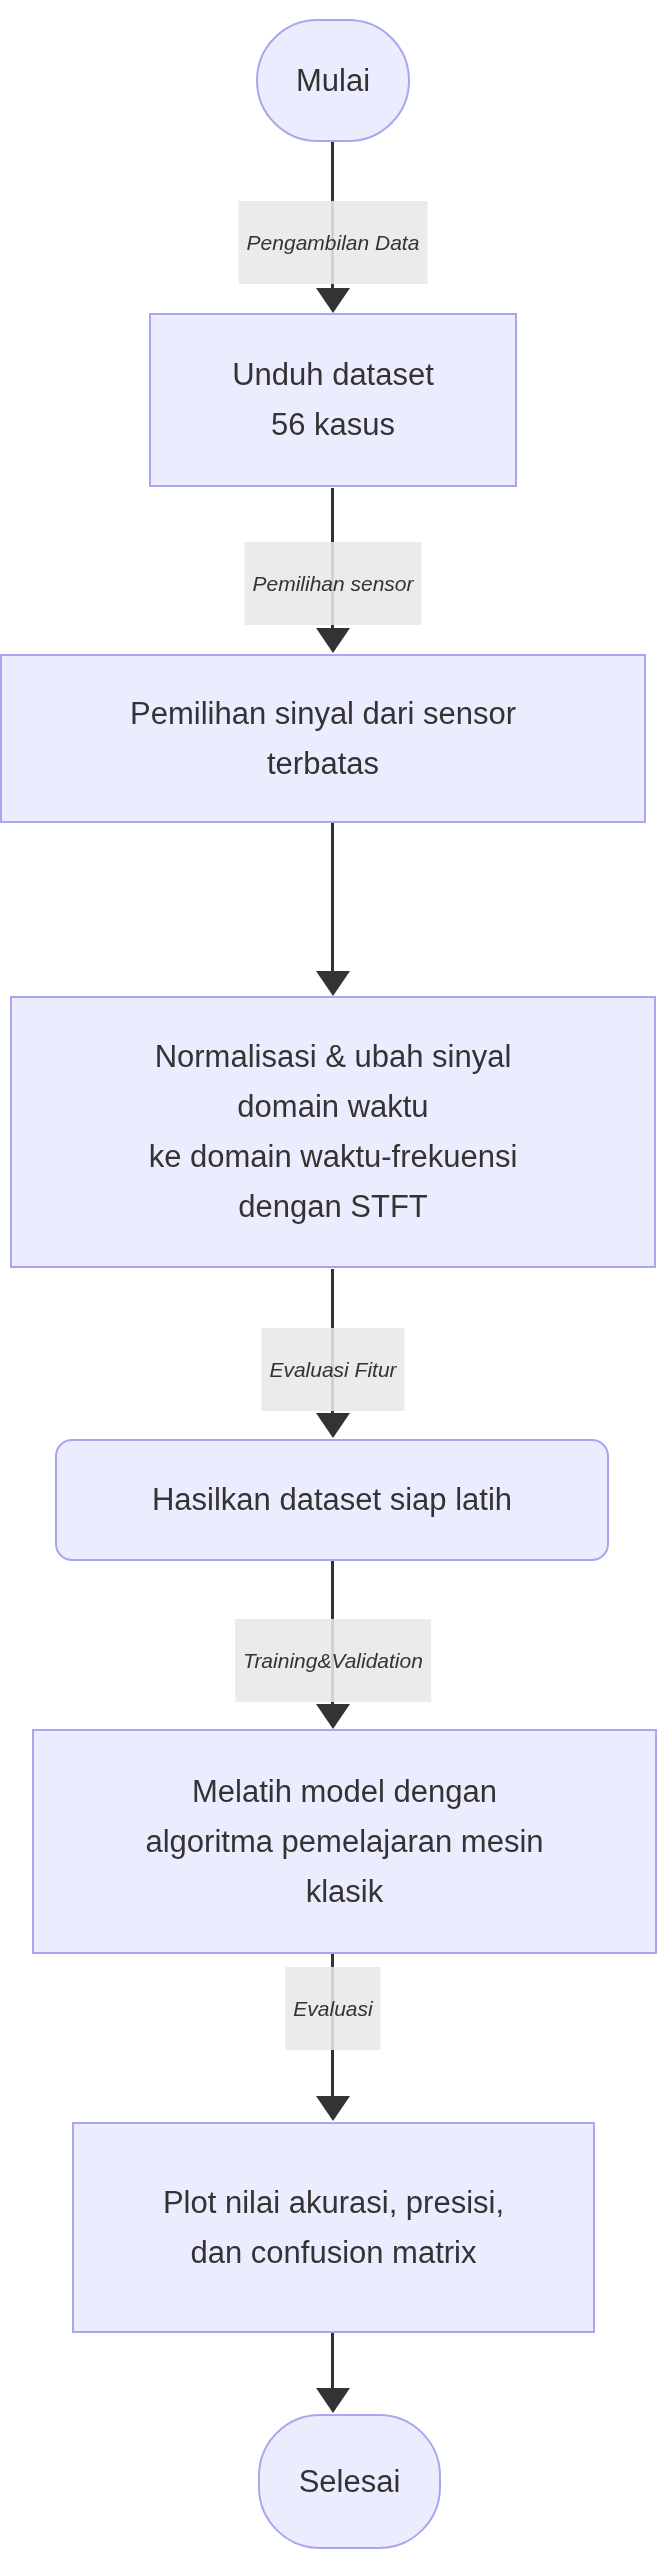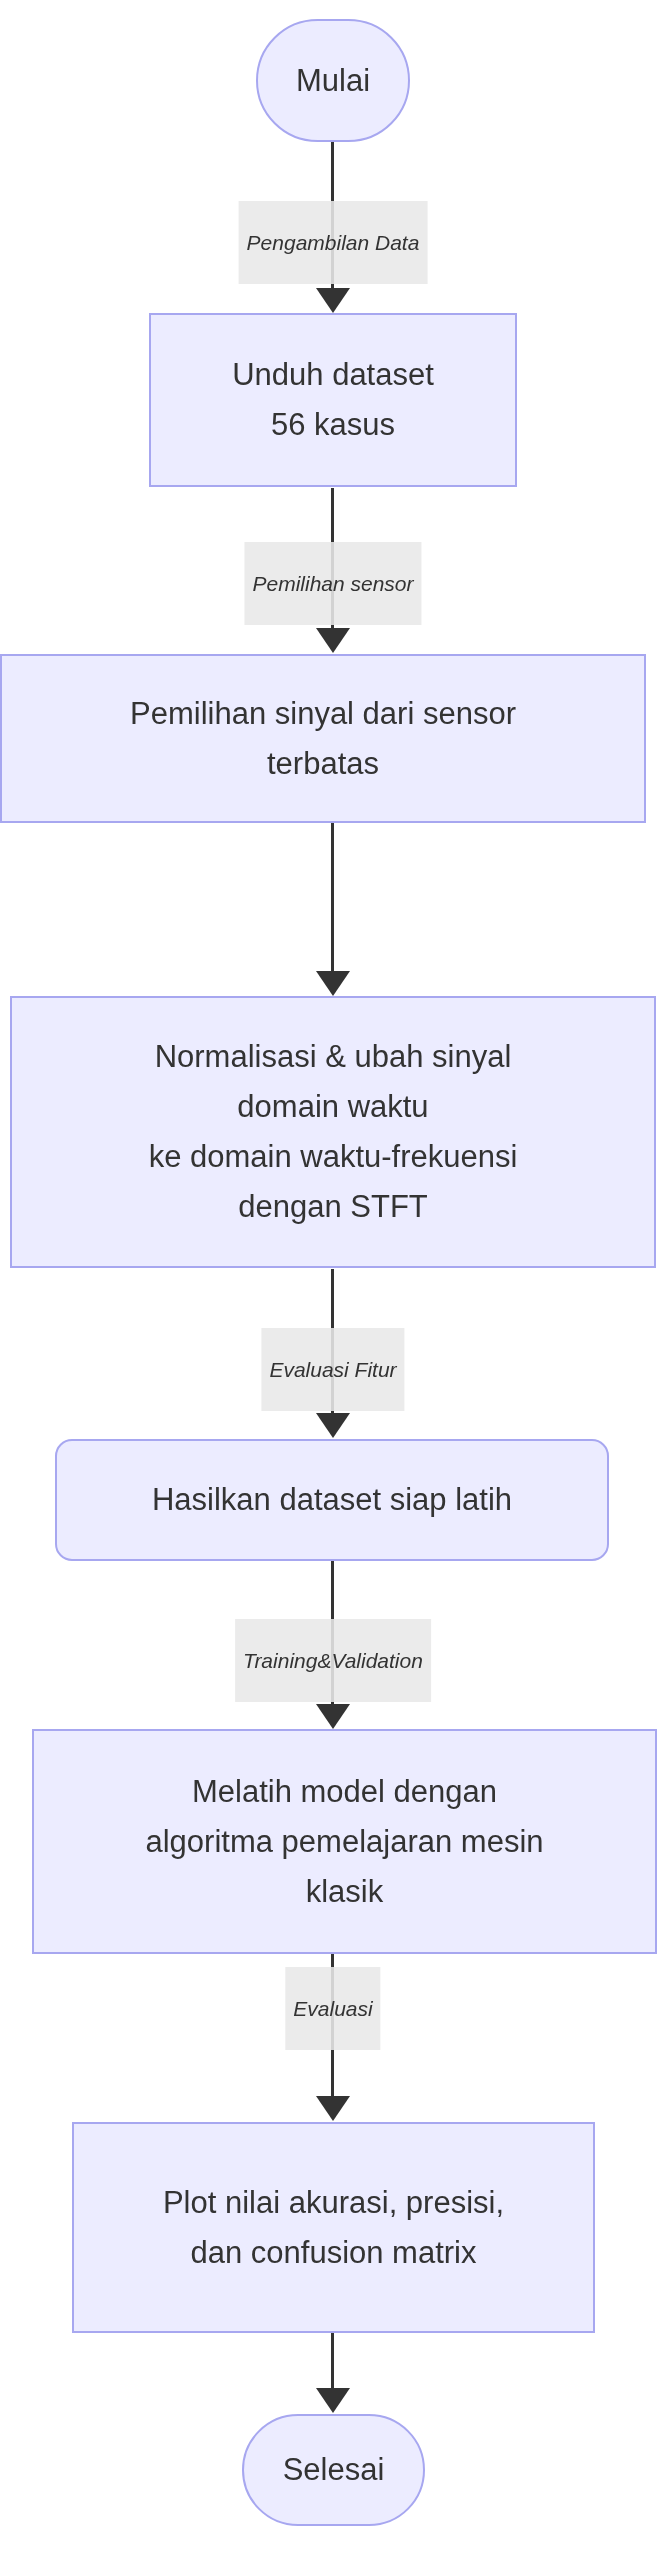--- a/index.html
+++ b/index.html
@@ -108,16 +108,16 @@
 
   <div class="node" style="left:55px;top:1439px;width:554px;height:122px;border-radius:17px;">Hasilkan dataset siap latih</div>
 
   <div class="node" style="left:20px;top:1729px;width:625px;height:225px;margin-left:12px;">Melatih model dengan
 algoritma pemelajaran mesin
 klasik</div>
 
   <div class="node" style="left:72px;top:2122px;width:523px;height:211px;">Plot nilai akurasi, presisi,
 dan confusion matrix</div>
 
-  <div class="node stadium" style="left:242px;top:2414px;width:183px;height:112px;">Selesai</div>
+  <div class="node stadium" style="left:258px;top:2414px;width:183px;height:135px;">Selesai</div>
 
 </div>
 
 
 </body></html>

